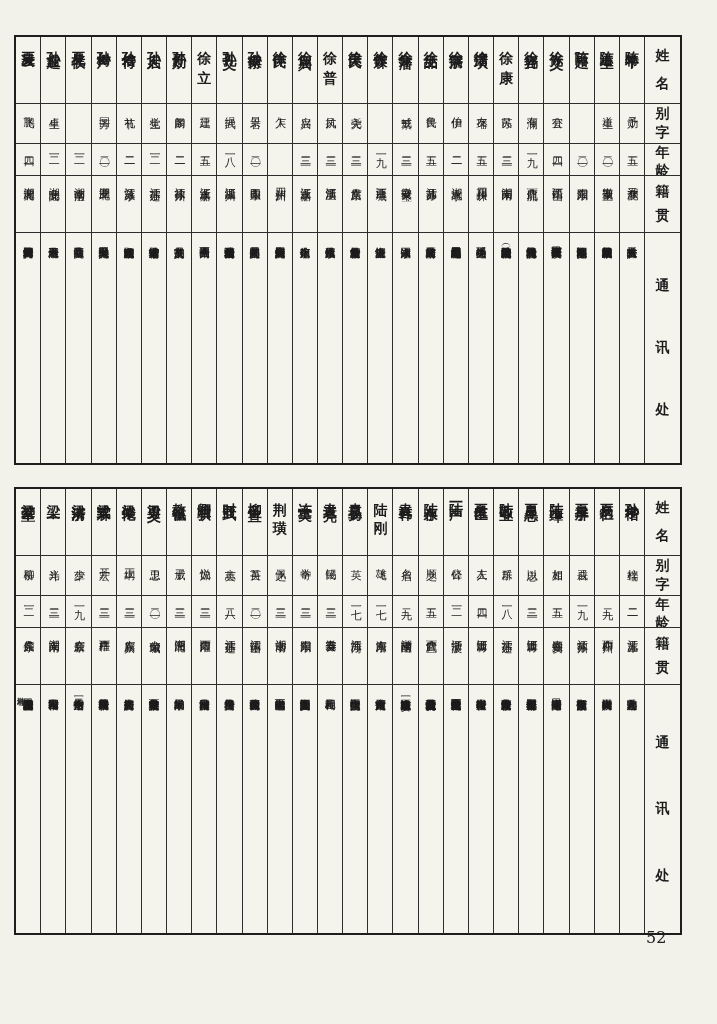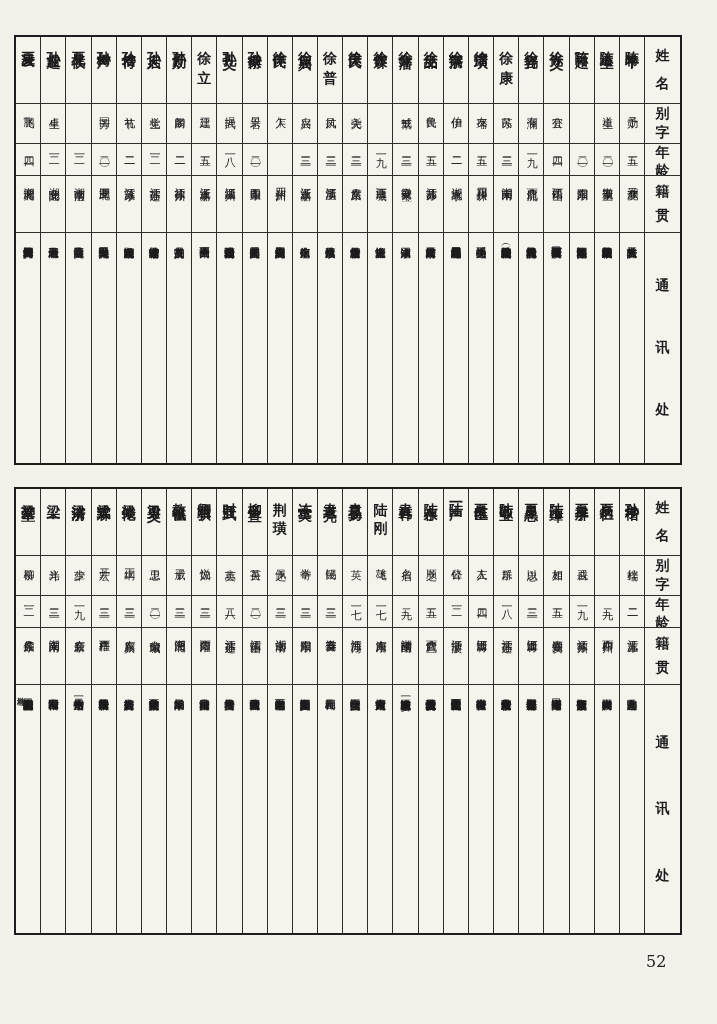--- a/index.html
+++ b/index.html
@@ -60,21 +60,20 @@
   }
   .note{
     position:absolute;left:0px;top:6px;
     writing-mode:vertical-rl;text-orientation:upright;
     font-size:8px;line-height:1;color:#2a2a2a;
   }
   .page-number{
     position:absolute;top:928px;left:646px;
     font-size:16px;font-family:"DejaVu Serif",serif;
     color:#222;
-    margin-top:24px;
   }
 </style>
 </head>
 <body>
 
 <div class="page">
   <div class="section" data-idx="0">
       <div class="col header-col">
         <div class="cell r0 hcell">
           <span>姓</span>

